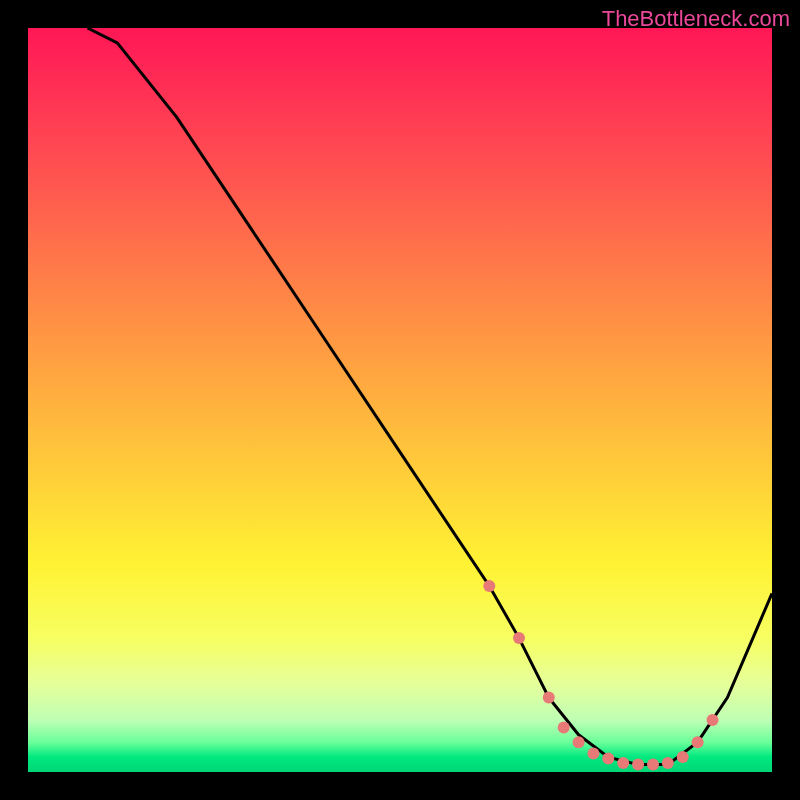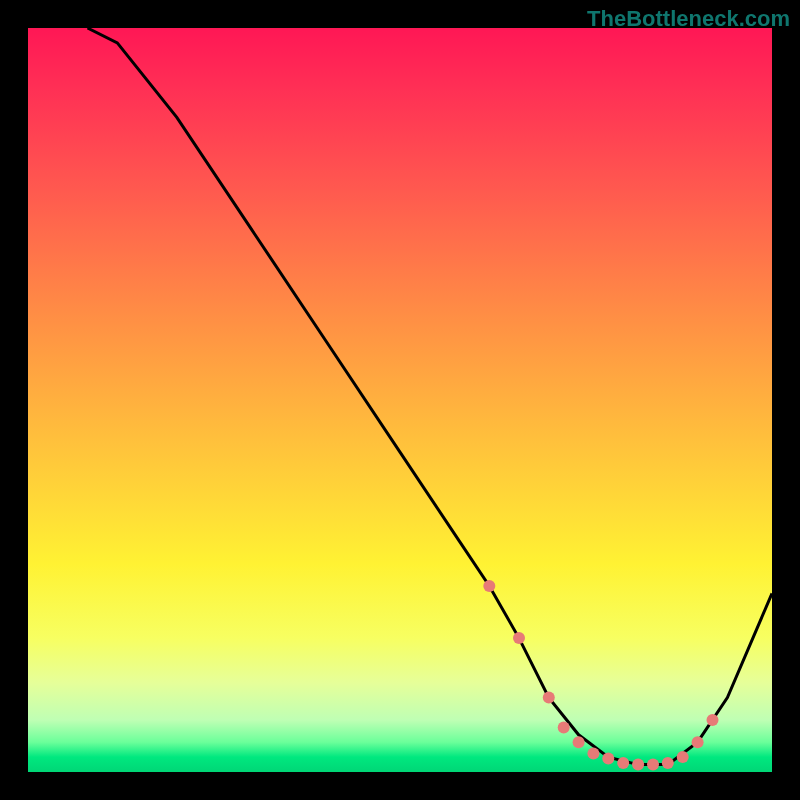--- a/index.html
+++ b/index.html
@@ -7,23 +7,23 @@
     width: 800px;
     height: 800px;
     background: #000;
     position: relative;
     font-family: Arial, sans-serif;
   }
   .watermark {
     position: absolute;
     top: 6px;
     right: 10px;
-    color: #0f766e;
+    color: #ec4899;
     font-size: 22px;
-    font-weight: 700;
+    font-weight: 400;
     z-index: 10;
   }
   .plot-area {
     position: absolute;
     top: 28px;
     left: 28px;
     width: 744px;
     height: 744px;
     overflow: hidden;
   }

